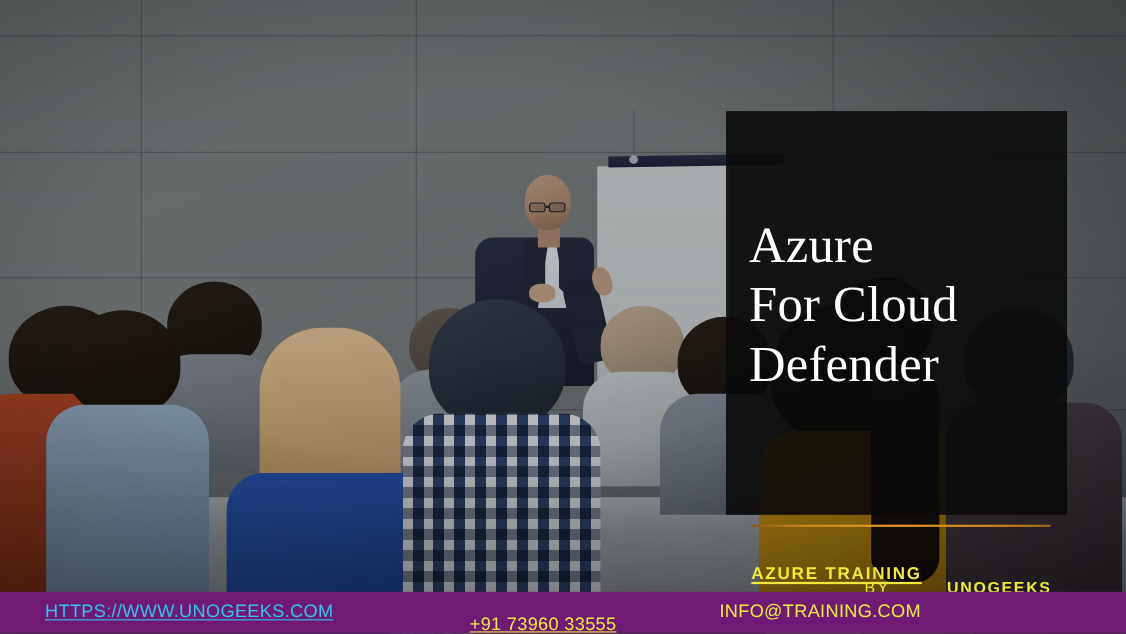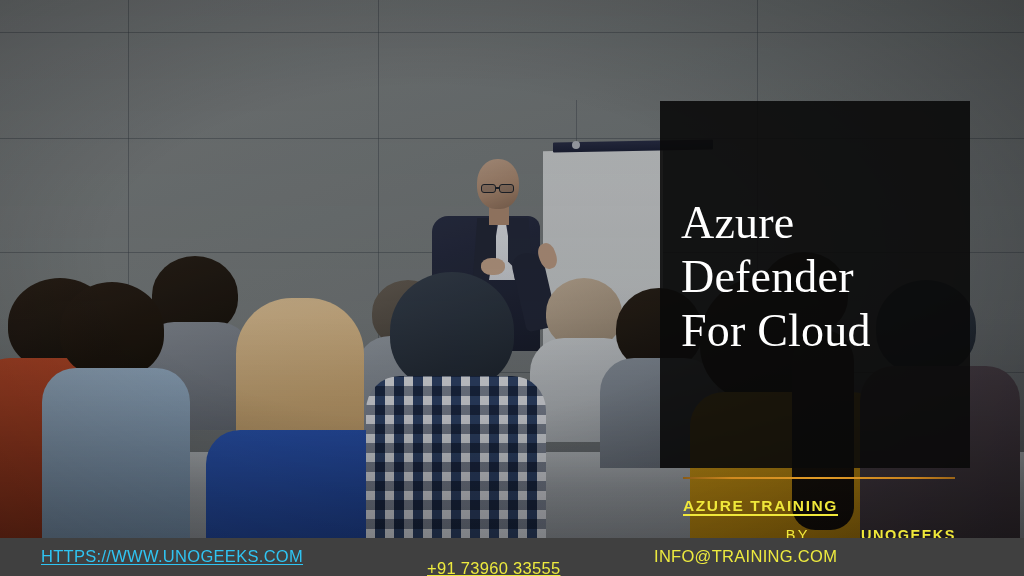--- a/index.html
+++ b/index.html
@@ -135,39 +135,39 @@
     position:absolute; left:21px; top:95px; width:276px;
     font-family:"Liberation Serif", serif;
     font-size:46px; line-height:54px; font-weight:400;
     color:#ffffff; letter-spacing:.2px;
   }
   .divider {
     position:absolute; left:23px; top:376px; width:272px; height:2px;
     background:linear-gradient(90deg,#8a5a14 0%,#d0891f 18%,#e09a26 50%,#c8821e 85%,#9a6417 100%);
   }
   .subtitle {
-    position:absolute; left:23px; top:396px;
+    position:absolute; left:23px; top:412px;
     font-size:15.5px; font-weight:700; letter-spacing:1.6px;
     color:#f0e83a;
     text-decoration:underline; text-underline-offset:3px; text-decoration-thickness:2px;
   }
   .byline {
     position:absolute; right:14px; top:426px;
     font-size:14.5px; letter-spacing:1.4px; color:#f0e83a; white-space:nowrap;
   }
   .byline .by { font-weight:400; letter-spacing:2.2px;text-align:center; }
   .byline .brand {
     font-weight:700; letter-spacing:1.5px;
     text-decoration:underline; text-underline-offset:3px; text-decoration-thickness:2px;padding-left:46px;
   }
 
   
   .contactbar {
     position:absolute; left:0; top:538px; width:1024px; height:38px;
-    background:#404040;
+    background:#701a75;
   }
   .contact-url {
     position:absolute; left:41px; top:9px;
     font-size:16.5px; letter-spacing:.3px; color:#2fc4f2;
     text-decoration:underline; text-underline-offset:2px; text-decoration-thickness:1px;
     white-space:nowrap;
   }
   .contact-phone {
     position:absolute; left:427px; top:21px;
     font-size:16.5px; letter-spacing:.3px; color:#edea3e; white-space:nowrap;text-decoration:underline;
@@ -253,22 +253,22 @@
     <div class="aud-body" style="left:860px; top:366px; width:160px; height:210px; background:linear-gradient(160deg,#5b4e57 0%,#3c3339 100%);"></div>
 
     <div class="photo-tint"></div>
     <div class="photo-vignette"></div>
   </div>
 
   <div class="panel">
 
     <div class="title">
       <div>Azure</div>
+      <div>For Cloud</div>
       <div>Defender</div>
-      <div>For Cloud</div>
     </div>
 
     <div class="divider"></div>
 
     <div class="subtitle">AZURE TRAINING</div>
 
     <div class="byline">
       <span class="by">BY</span>
       <span class="brand">UNOGEEKS</span>
     </div>

